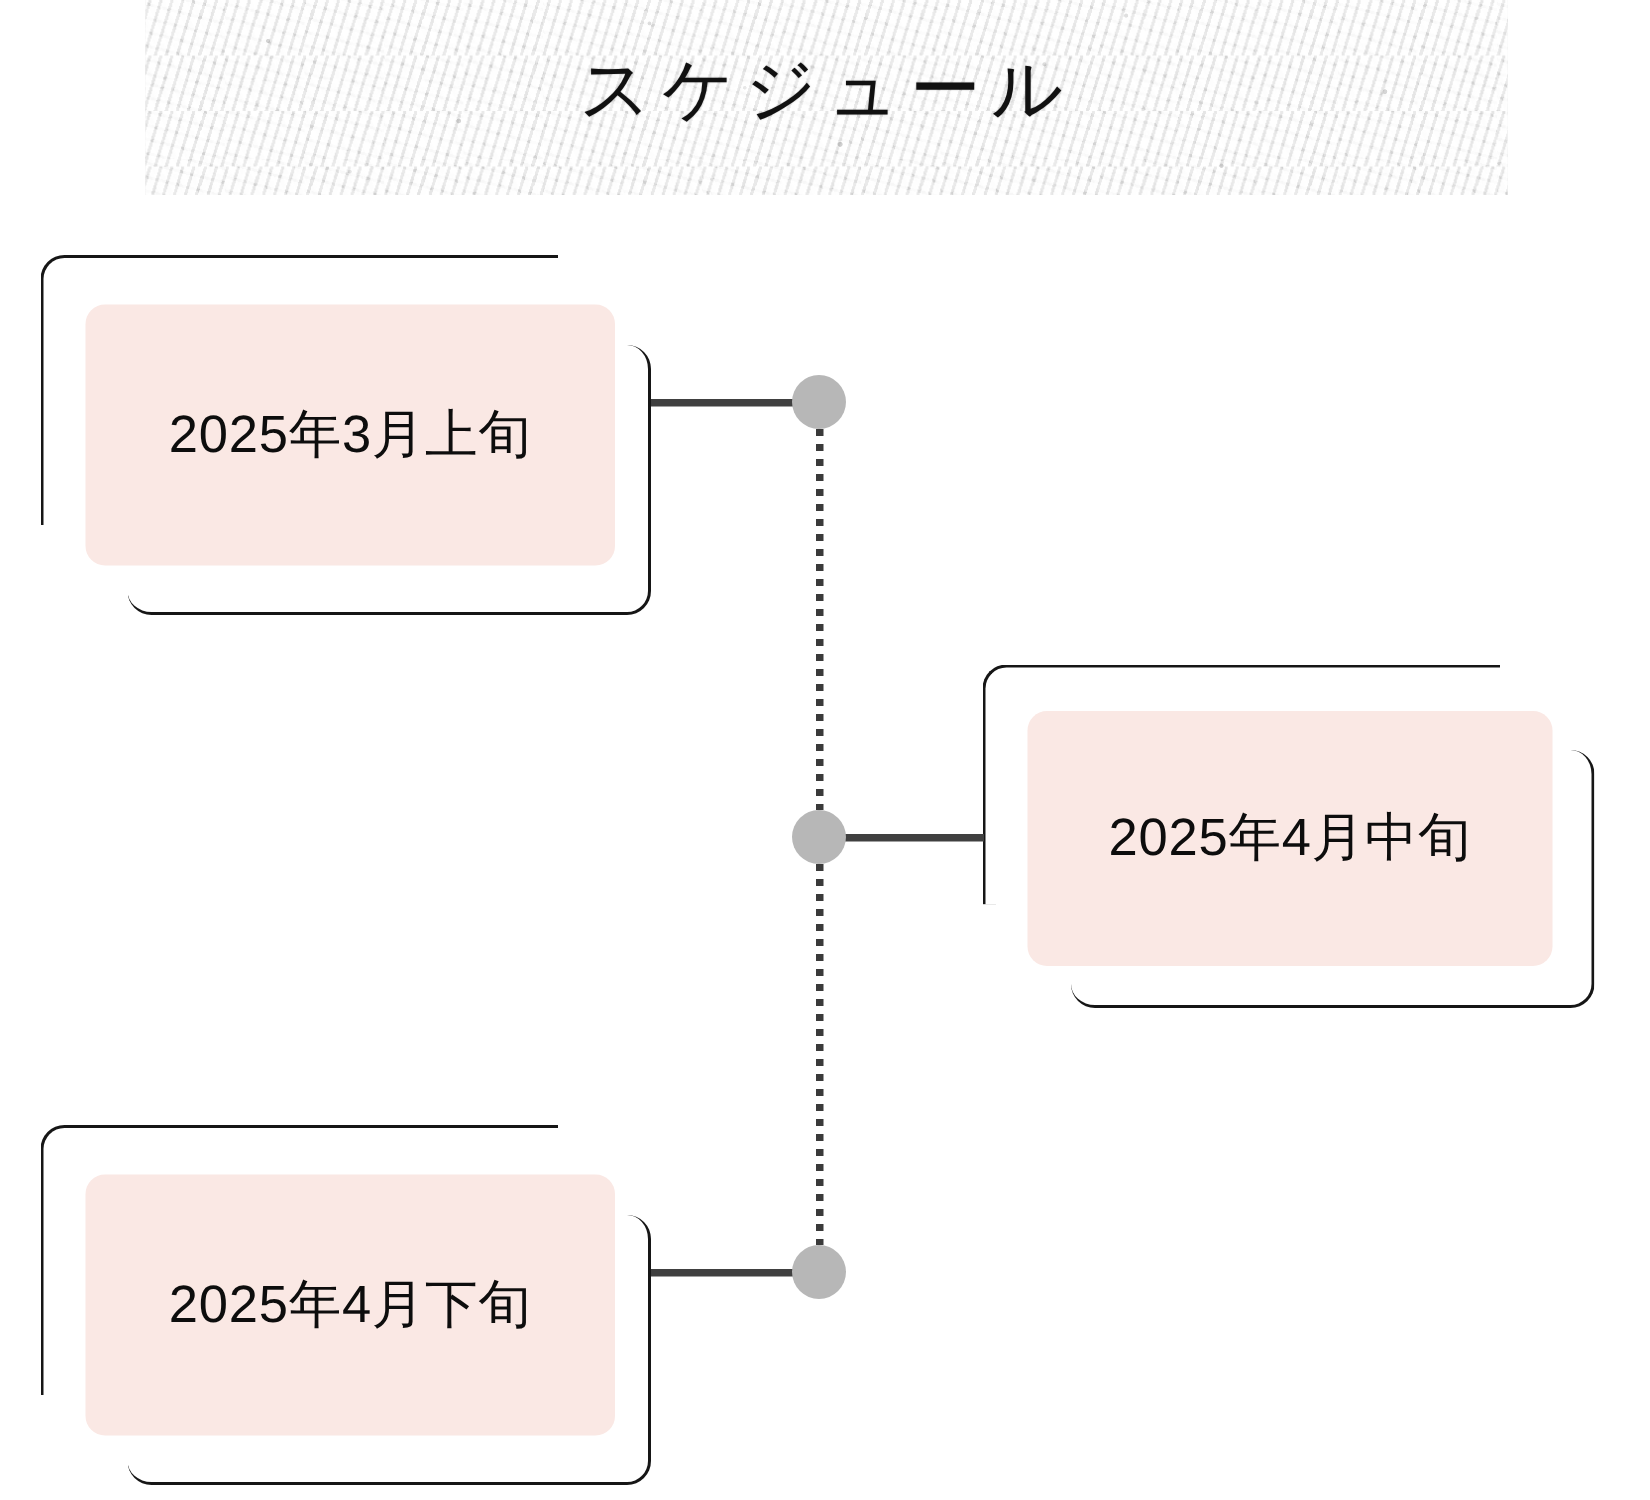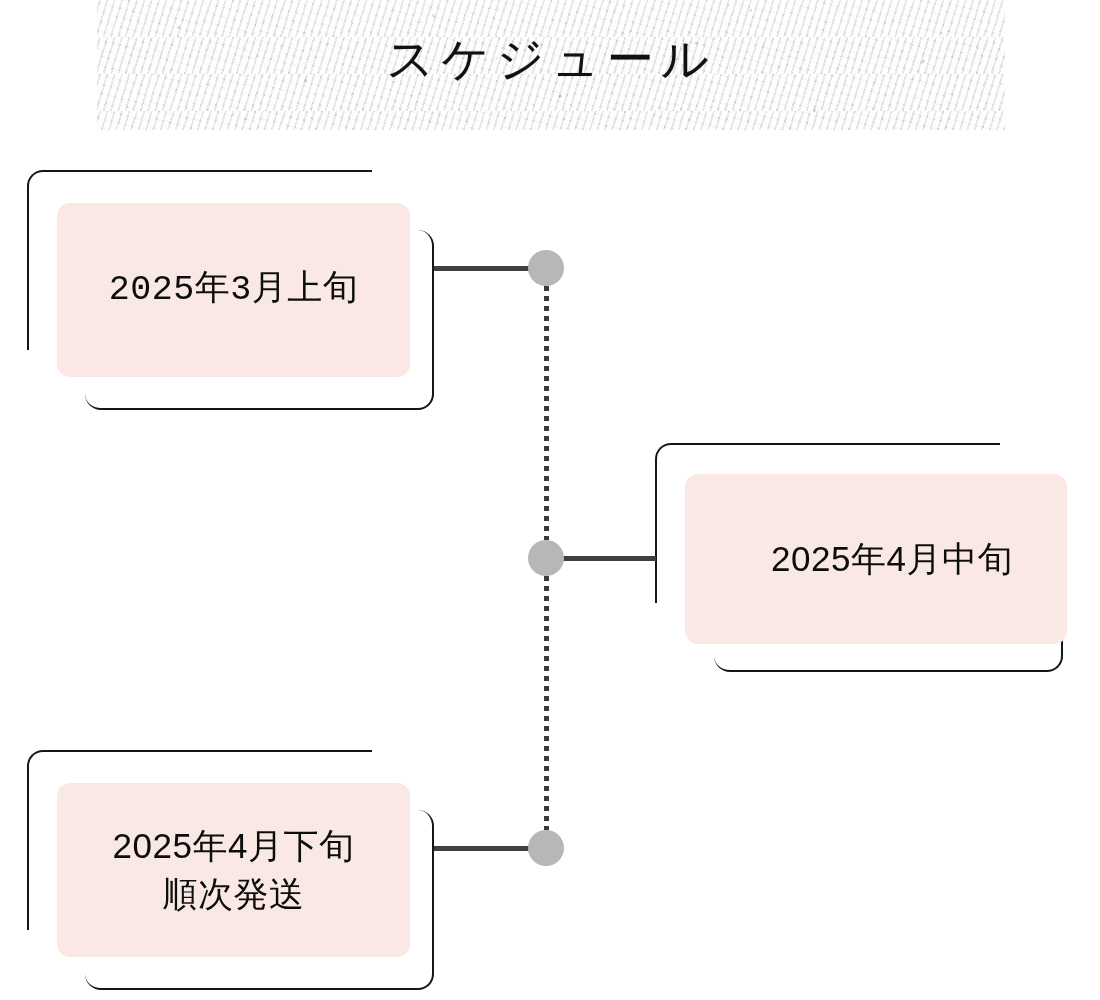--- a/index.html
+++ b/index.html
@@ -99,36 +99,35 @@
 
   <div class="header-band">
     <div class="header-title">スケジュール</div>
   </div>
 
   <div class="spine" style="left:544px;top:286px;height:254px;"></div>
   <div class="spine" style="left:544px;top:576px;height:254px;"></div>
 
   <div class="bracket back-left" style="left:27px;top:170px;width:345px;height:180px;"></div>
   <div class="bracket front-left" style="left:85px;top:230px;width:349px;height:180px;"></div>
-  <div class="card-fill" style="left:57px;top:203px;width:353px;height:174px;background:#fae8e4;font-family:Liberation Mono, monospace;">
+  <div class="card-fill" style="left:57px;top:203px;width:353px;height:174px;background:#fae8e4;">
     <div class="card-line">2025年3月上旬</div>
   </div>
   <div class="connector" style="left:434px;top:266px;width:112px;"></div>
   <div class="node-dot" style="left:528px;top:250px;"></div>
 
   <div class="bracket back-right" style="left:655px;top:443px;width:345px;height:160px;"></div>
   <div class="bracket front-right" style="left:714px;top:500px;width:349px;height:172px;"></div>
-  <div class="card-fill" style="left:685px;top:474px;width:350px;height:170px;background:#fae8e4;padding-left:32px;">
+  <div class="card-fill" style="left:685px;top:474px;width:350px;height:170px;background:#fae8e4;">
     <div class="card-line">2025年4月中旬</div>
   </div>
   <div class="connector" style="left:560px;top:556px;width:96px;"></div>
   <div class="node-dot" style="left:528px;top:540px;"></div>
 
   <div class="bracket back-left" style="left:27px;top:750px;width:345px;height:180px;"></div>
   <div class="bracket front-left" style="left:85px;top:810px;width:349px;height:180px;"></div>
   <div class="card-fill" style="left:57px;top:783px;width:353px;height:174px;background:#fae8e4;">
     <div class="card-line">2025年4月下旬</div>
-    <div class="card-line">順次発送</div>
   </div>
   <div class="connector" style="left:434px;top:846px;width:112px;"></div>
   <div class="node-dot" style="left:528px;top:830px;"></div>
 
 </div>
 
 </body></html>

